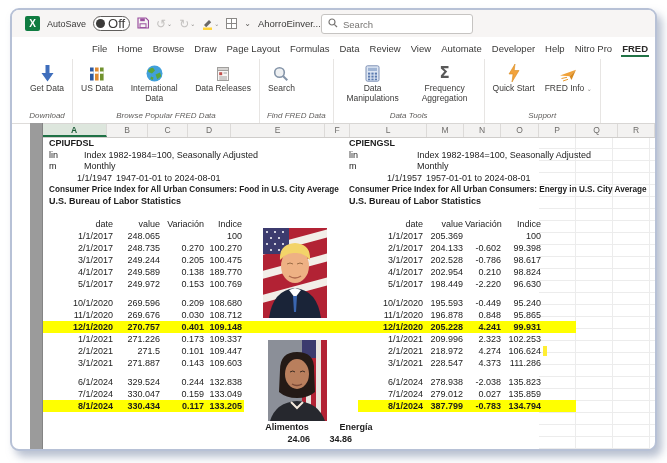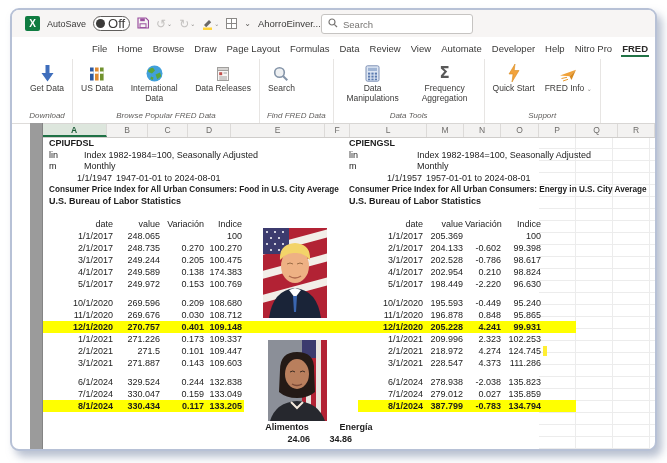--- a/index.html
+++ b/index.html
@@ -332,21 +332,21 @@
         <div class="trow">
           <span class="tcell">3/1/2017</span>
           <span class="tcell">249.244</span>
           <span class="tcell">0.205</span>
           <span class="tcell">100.475</span>
         </div>
         <div class="trow">
           <span class="tcell">4/1/2017</span>
           <span class="tcell">249.589</span>
           <span class="tcell">0.138</span>
-          <span class="tcell">174.383</span>
+          <span class="tcell">189.770</span>
         </div>
         <div class="trow">
           <span class="tcell">5/1/2017</span>
           <span class="tcell">249.972</span>
           <span class="tcell">0.153</span>
           <span class="tcell">100.769</span>
         </div>
         <div class="tgap"></div>
         <div class="trow">
           <span class="tcell">10/1/2020</span>
@@ -463,21 +463,21 @@
         <div class="trow">
           <span class="tcell">1/1/2021</span>
           <span class="tcell">209.996</span>
           <span class="tcell">2.323</span>
           <span class="tcell">102.253</span>
         </div>
         <div class="trow  mark">
           <span class="tcell">2/1/2021</span>
           <span class="tcell">218.972</span>
           <span class="tcell">4.274</span>
-          <span class="tcell">124.745</span>
+          <span class="tcell">106.624</span>
         </div>
         <div class="trow">
           <span class="tcell">3/1/2021</span>
           <span class="tcell">228.547</span>
           <span class="tcell">4.373</span>
           <span class="tcell">111.286</span>
         </div>
         <div class="tgap"></div>
         <div class="trow">
           <span class="tcell">6/1/2024</span>

